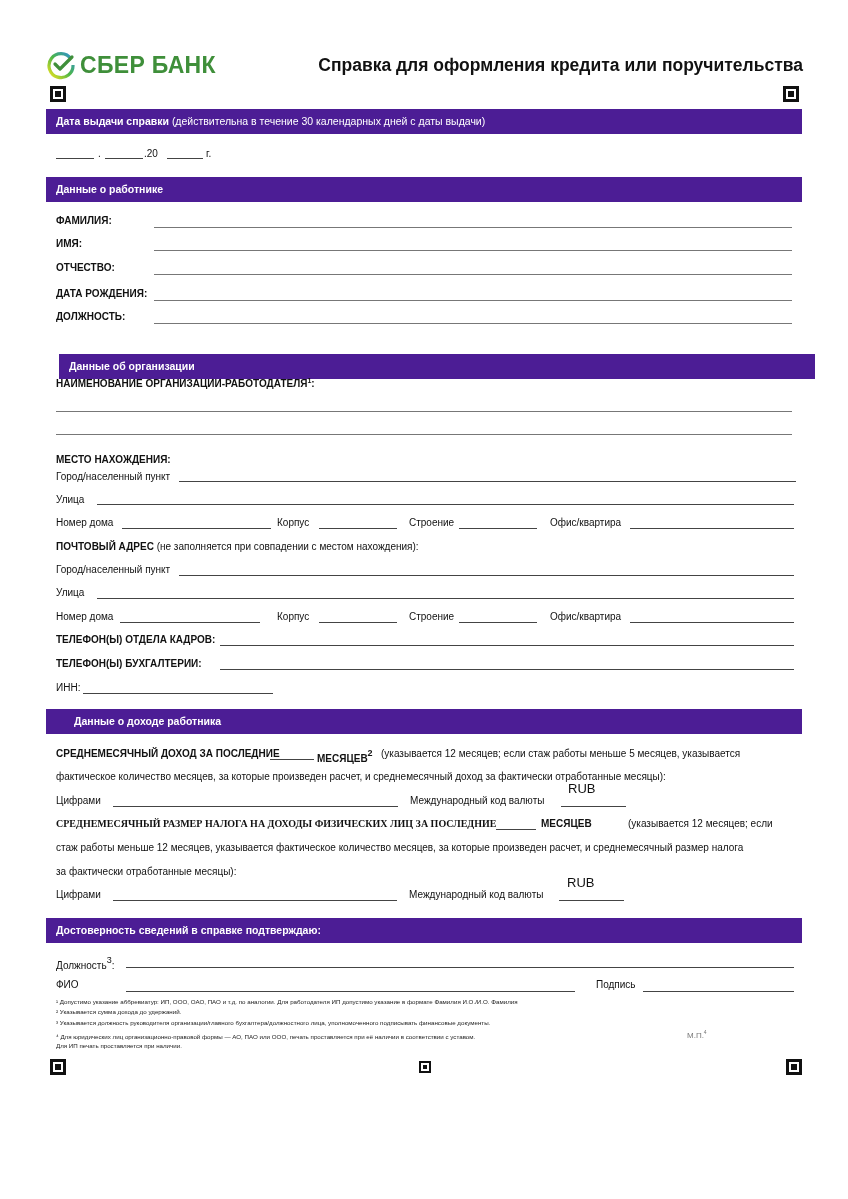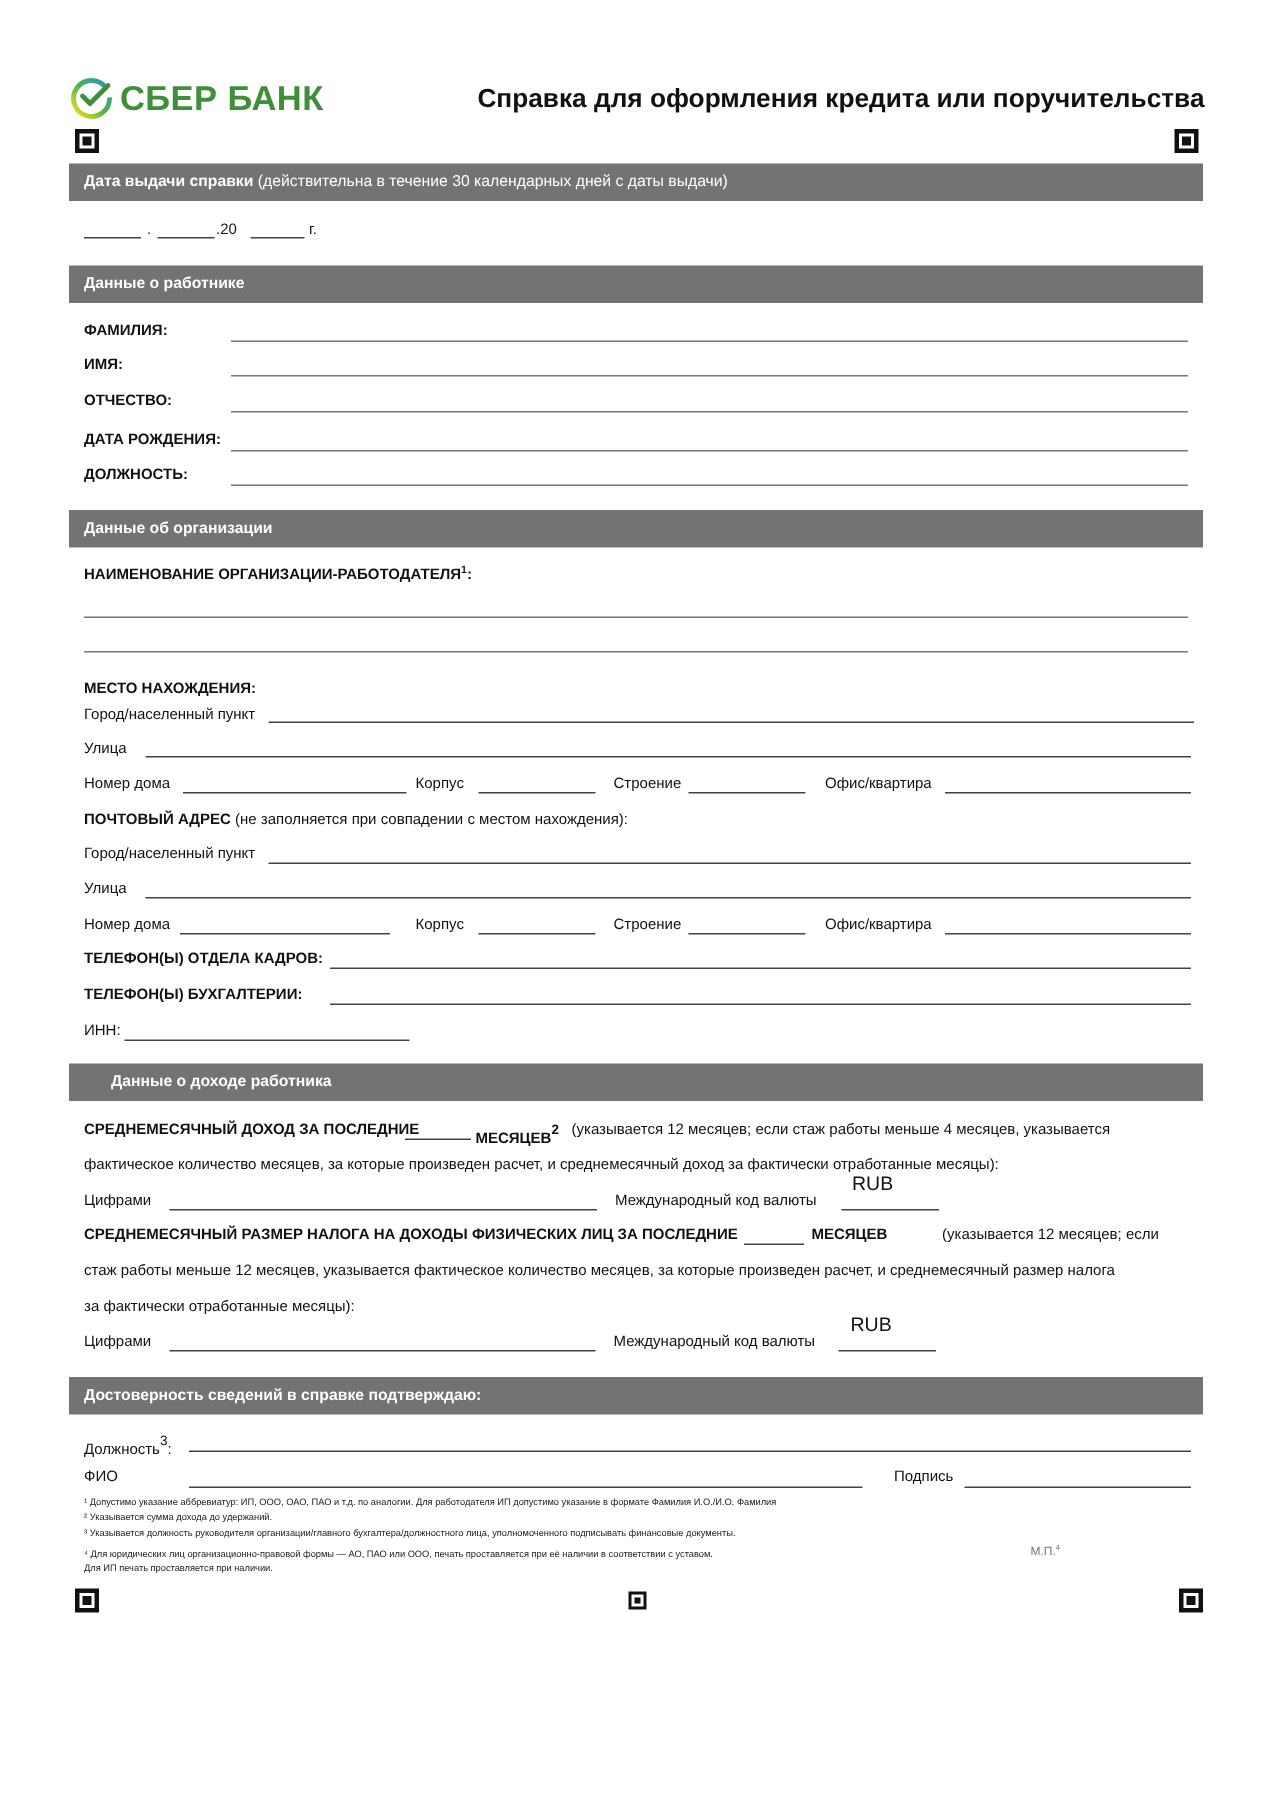--- a/index.html
+++ b/index.html
@@ -6,21 +6,21 @@
   body{width:848px;height:1199px;position:relative;font-family:"Liberation Sans",sans-serif;color:#111;overflow:hidden;}
   .abs{position:absolute;}
   .logo{left:46px;top:50px;display:flex;align-items:center;}
   .logo svg{width:30px;height:30px;}
   .logo-text{font-size:23px;font-weight:bold;color:#3f8f3a;margin-left:4px;letter-spacing:0.3px;}
   .title{right:45px;top:55px;font-size:17.5px;font-weight:bold;color:#111;}
   .marker-lg{width:16px;height:16px;border:3px solid #111;box-sizing:border-box;}
   .marker-lg::after{content:"";position:absolute;left:2px;top:2px;width:6px;height:6px;background:#111;}
   .marker-sm{width:12px;height:12px;border:2px solid #111;box-sizing:border-box;}
   .marker-sm::after{content:"";position:absolute;left:2px;top:2px;width:4px;height:4px;background:#111;}
-  .bar{left:46px;width:756px;height:25px;background:#737373;color:#fff;font-size:10.5px;font-weight:bold;line-height:25px;padding-left:10px;box-sizing:border-box;}
+  .bar{left:46px;width:756px;height:25px;background:#4c1d95;color:#fff;font-size:10.5px;font-weight:bold;line-height:25px;padding-left:10px;box-sizing:border-box;}
   .bar .light{font-weight:normal;}
   .lbl{font-size:10px;color:#111;white-space:nowrap;}
   .b{font-weight:bold;}
   .line{height:0;border-bottom:1px solid #444;}
   .gline{height:0;border-bottom:1px solid #777;}
   sup{font-size:7px;}
   .big-sup{font-size:9px;vertical-align:6px;}
   .rub{font-size:13px;color:#111;}
   .foot{font-size:6.2px;color:#222;white-space:nowrap;}
   .mp{font-size:8px;color:#777;}
@@ -65,21 +65,21 @@
 <div class="abs gline" style="left:154px;top:227px;width:638px;"></div>
 <div class="abs lbl b" style="left:56px;top:238px;">ИМЯ:</div>
 <div class="abs gline" style="left:154px;top:250px;width:638px;"></div>
 <div class="abs lbl b" style="left:56px;top:262px;">ОТЧЕСТВО:</div>
 <div class="abs gline" style="left:154px;top:274px;width:638px;"></div>
 <div class="abs lbl b" style="left:56px;top:288px;">ДАТА РОЖДЕНИЯ:</div>
 <div class="abs gline" style="left:154px;top:300px;width:638px;"></div>
 <div class="abs lbl b" style="left:56px;top:311px;">ДОЛЖНОСТЬ:</div>
 <div class="abs gline" style="left:154px;top:323px;width:638px;"></div>
 
-<div class="abs bar" style="top:340px;">
+<div class="abs bar" style="top:354px;margin-left:13px;">
   <span>Данные об организации</span>
 </div>
 <div class="abs lbl b" style="left:56px;top:377px;">
   <span>НАИМЕНОВАНИЕ ОРГАНИЗАЦИИ-РАБОТОДАТЕЛЯ</span><sup>1</sup><span>:</span>
 </div>
 <div class="abs gline" style="left:56px;top:411px;width:736px;"></div>
 <div class="abs gline" style="left:56px;top:434px;width:736px;"></div>
 
 <div class="abs lbl b" style="left:56px;top:454px;">МЕСТО НАХОЖДЕНИЯ:</div>
 <div class="abs lbl" style="left:56px;top:471px;">Город/населенный пункт</div>
@@ -120,29 +120,29 @@
 <div class="abs line" style="left:83px;top:693px;width:190px;"></div>
 
 <div class="abs bar" style="top:709px;padding-left:28px;">
   <span>Данные о доходе работника</span>
 </div>
 <div class="abs lbl b" style="left:56px;top:748px;">СРЕДНЕМЕСЯЧНЫЙ ДОХОД ЗА ПОСЛЕДНИЕ</div>
 <div class="abs line" style="left:270px;top:759px;width:44px;"></div>
 <div class="abs lbl b" style="left:317px;top:748px;">
   <span>МЕСЯЦЕВ</span><span class="big-sup">2</span>
 </div>
-<div class="abs lbl" style="left:381px;top:748px;">(указывается 12 месяцев; если стаж работы меньше 4 месяцев, указывается</div>
+<div class="abs lbl" style="left:381px;top:748px;">(указывается 12 месяцев; если стаж работы меньше 5 месяцев, указывается</div>
 <div class="abs lbl" style="left:56px;top:771px;">фактическое количество месяцев, за которые произведен расчет, и среднемесячный доход за фактически отработанные месяцы):</div>
 <div class="abs lbl" style="left:56px;top:795px;">Цифрами</div>
 <div class="abs line" style="left:113px;top:806px;width:285px;"></div>
 <div class="abs lbl" style="left:410px;top:795px;">Международный код валюты</div>
 <div class="abs rub" style="left:568px;top:781px;">RUB</div>
 <div class="abs line" style="left:561px;top:806px;width:65px;"></div>
 
-<div class="abs lbl b" style="left:56px;top:818px;">СРЕДНЕМЕСЯЧНЫЙ РАЗМЕР НАЛОГА НА ДОХОДЫ ФИЗИЧЕСКИХ ЛИЦ ЗА ПОСЛЕДНИЕ</div>
+<div class="abs lbl b" style="left:56px;top:818px;font-family:Liberation Serif, serif;">СРЕДНЕМЕСЯЧНЫЙ РАЗМЕР НАЛОГА НА ДОХОДЫ ФИЗИЧЕСКИХ ЛИЦ ЗА ПОСЛЕДНИЕ</div>
 <div class="abs line" style="left:496px;top:829px;width:40px;"></div>
 <div class="abs lbl b" style="left:541px;top:818px;">МЕСЯЦЕВ</div>
 <div class="abs lbl" style="left:628px;top:818px;">(указывается 12 месяцев; если</div>
 <div class="abs lbl" style="left:56px;top:842px;">стаж работы меньше 12 месяцев, указывается фактическое количество месяцев, за которые произведен расчет, и среднемесячный размер налога</div>
 <div class="abs lbl" style="left:56px;top:866px;">за фактически отработанные месяцы):</div>
 <div class="abs lbl" style="left:56px;top:889px;">Цифрами</div>
 <div class="abs line" style="left:113px;top:900px;width:284px;"></div>
 <div class="abs lbl" style="left:409px;top:889px;">Международный код валюты</div>
 <div class="abs rub" style="left:567px;top:875px;">RUB</div>
 <div class="abs line" style="left:559px;top:900px;width:65px;"></div>

